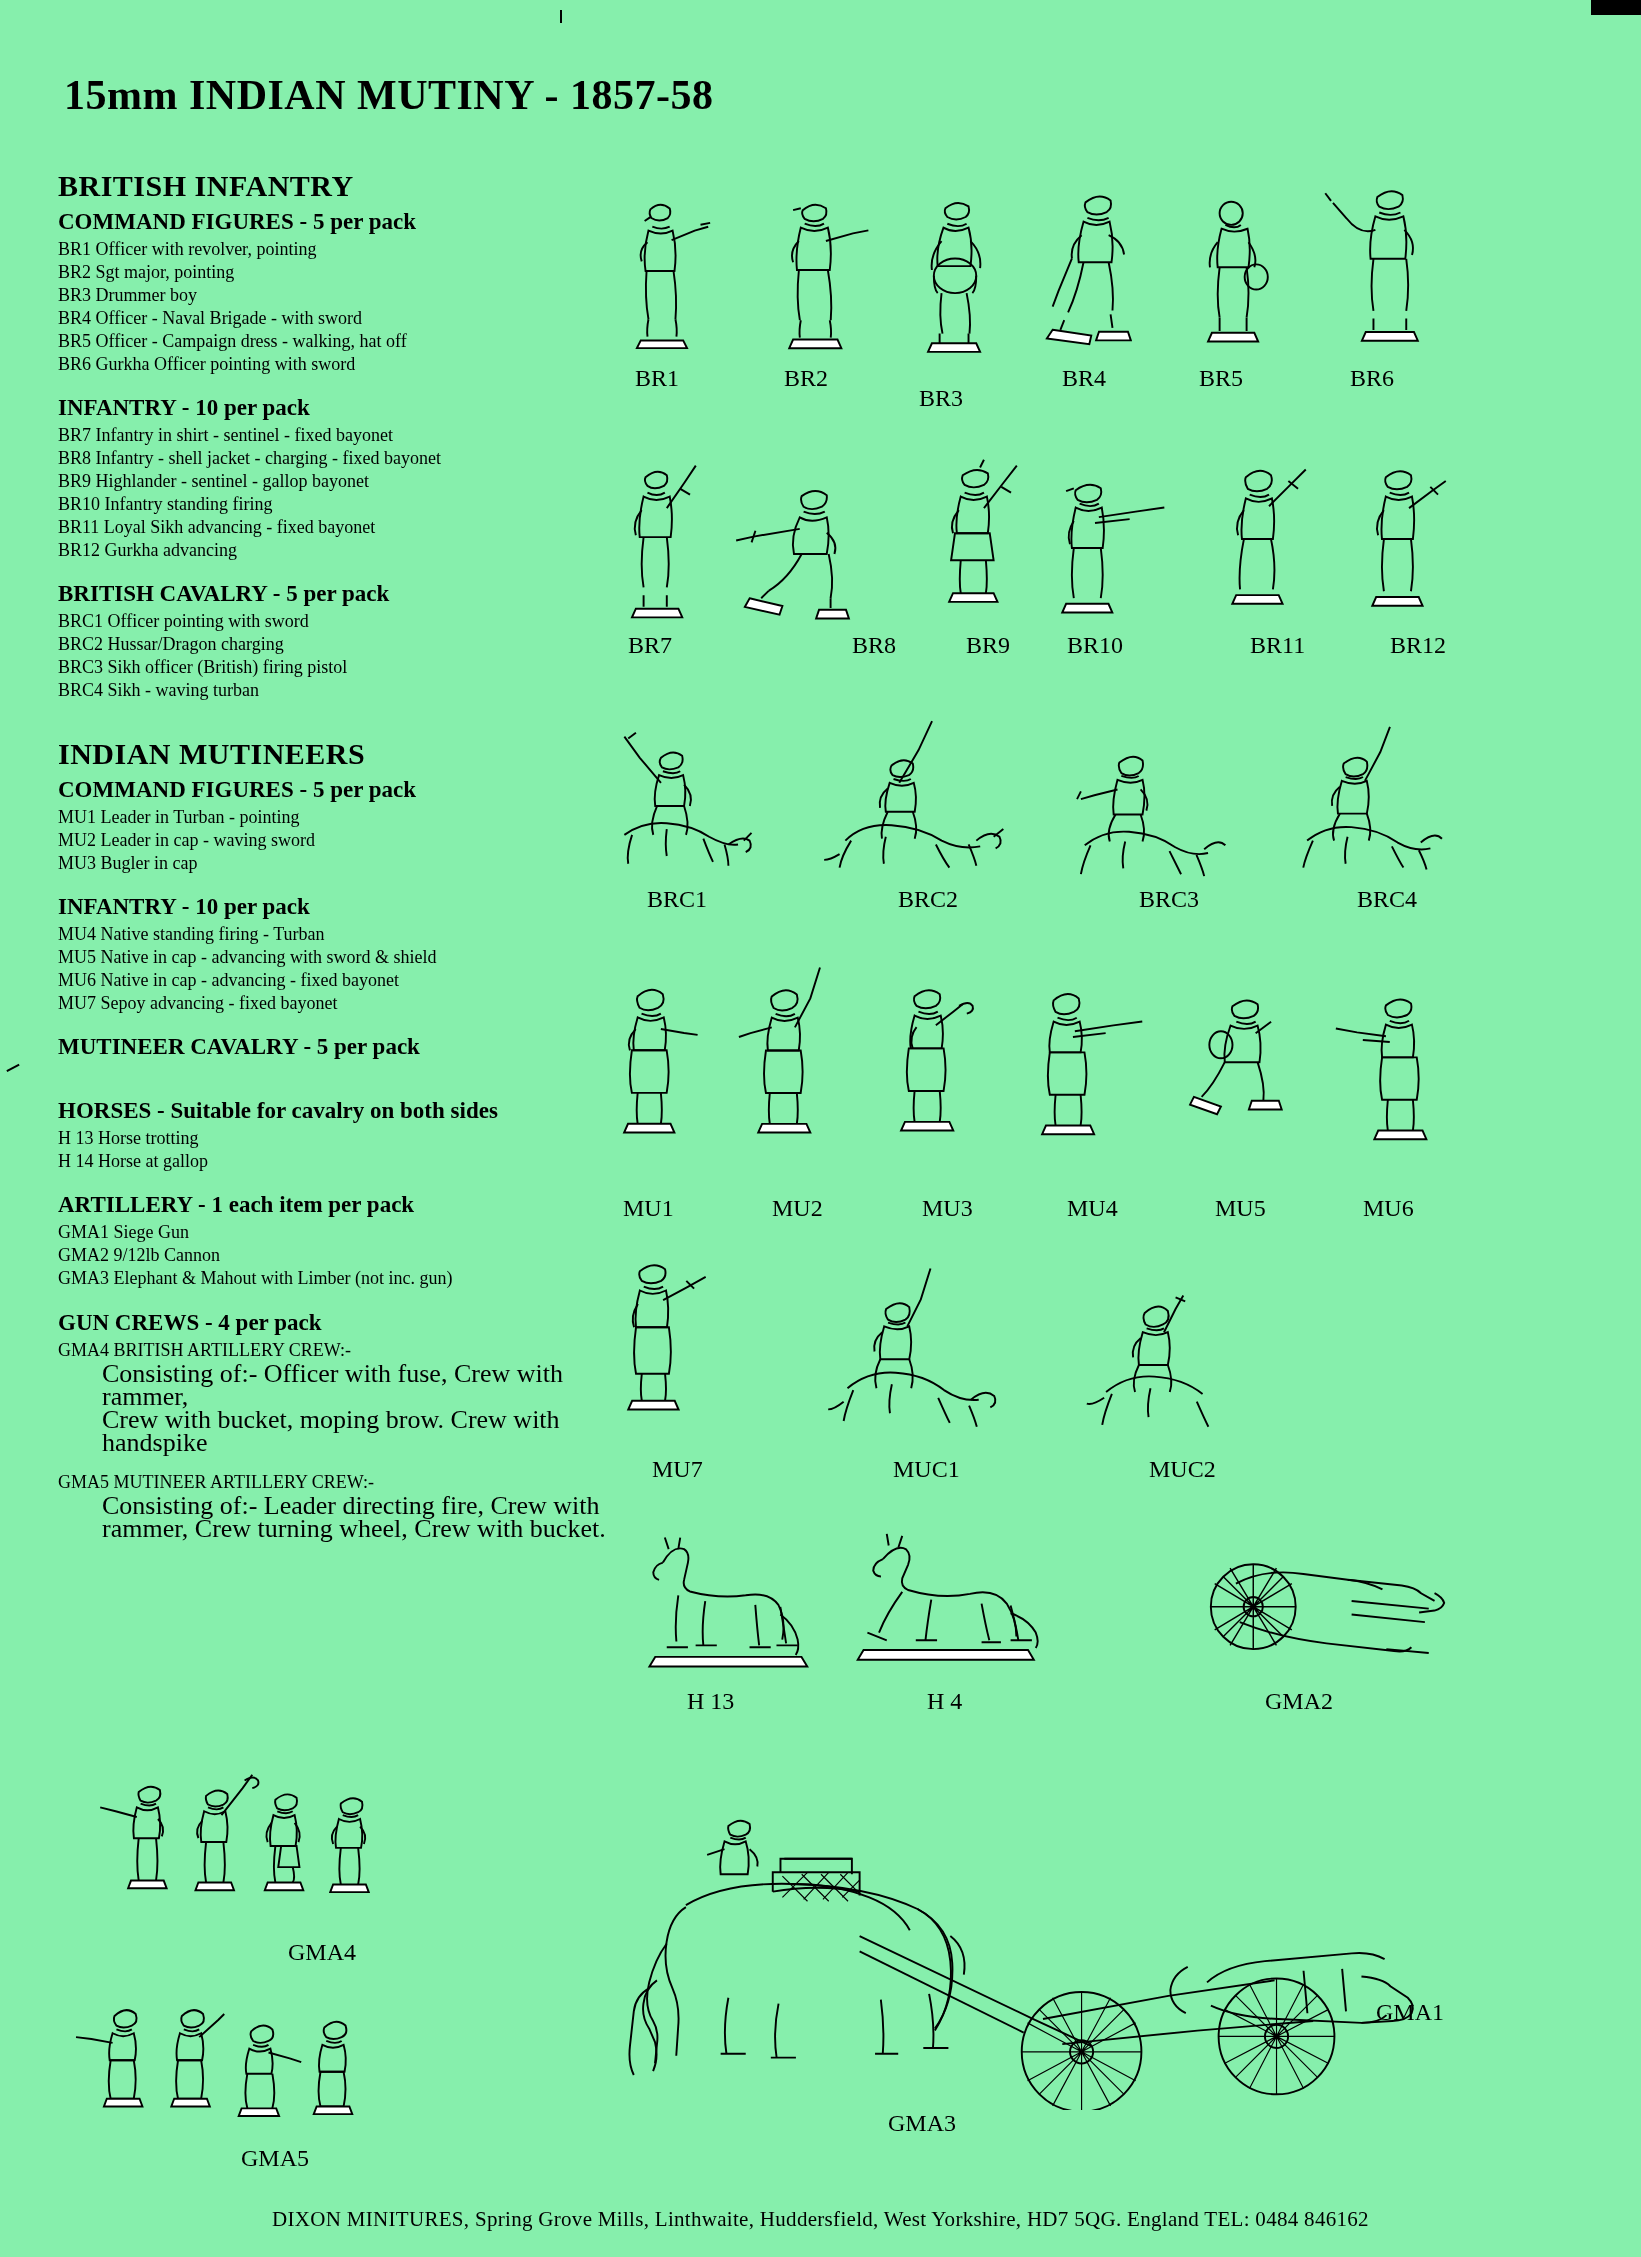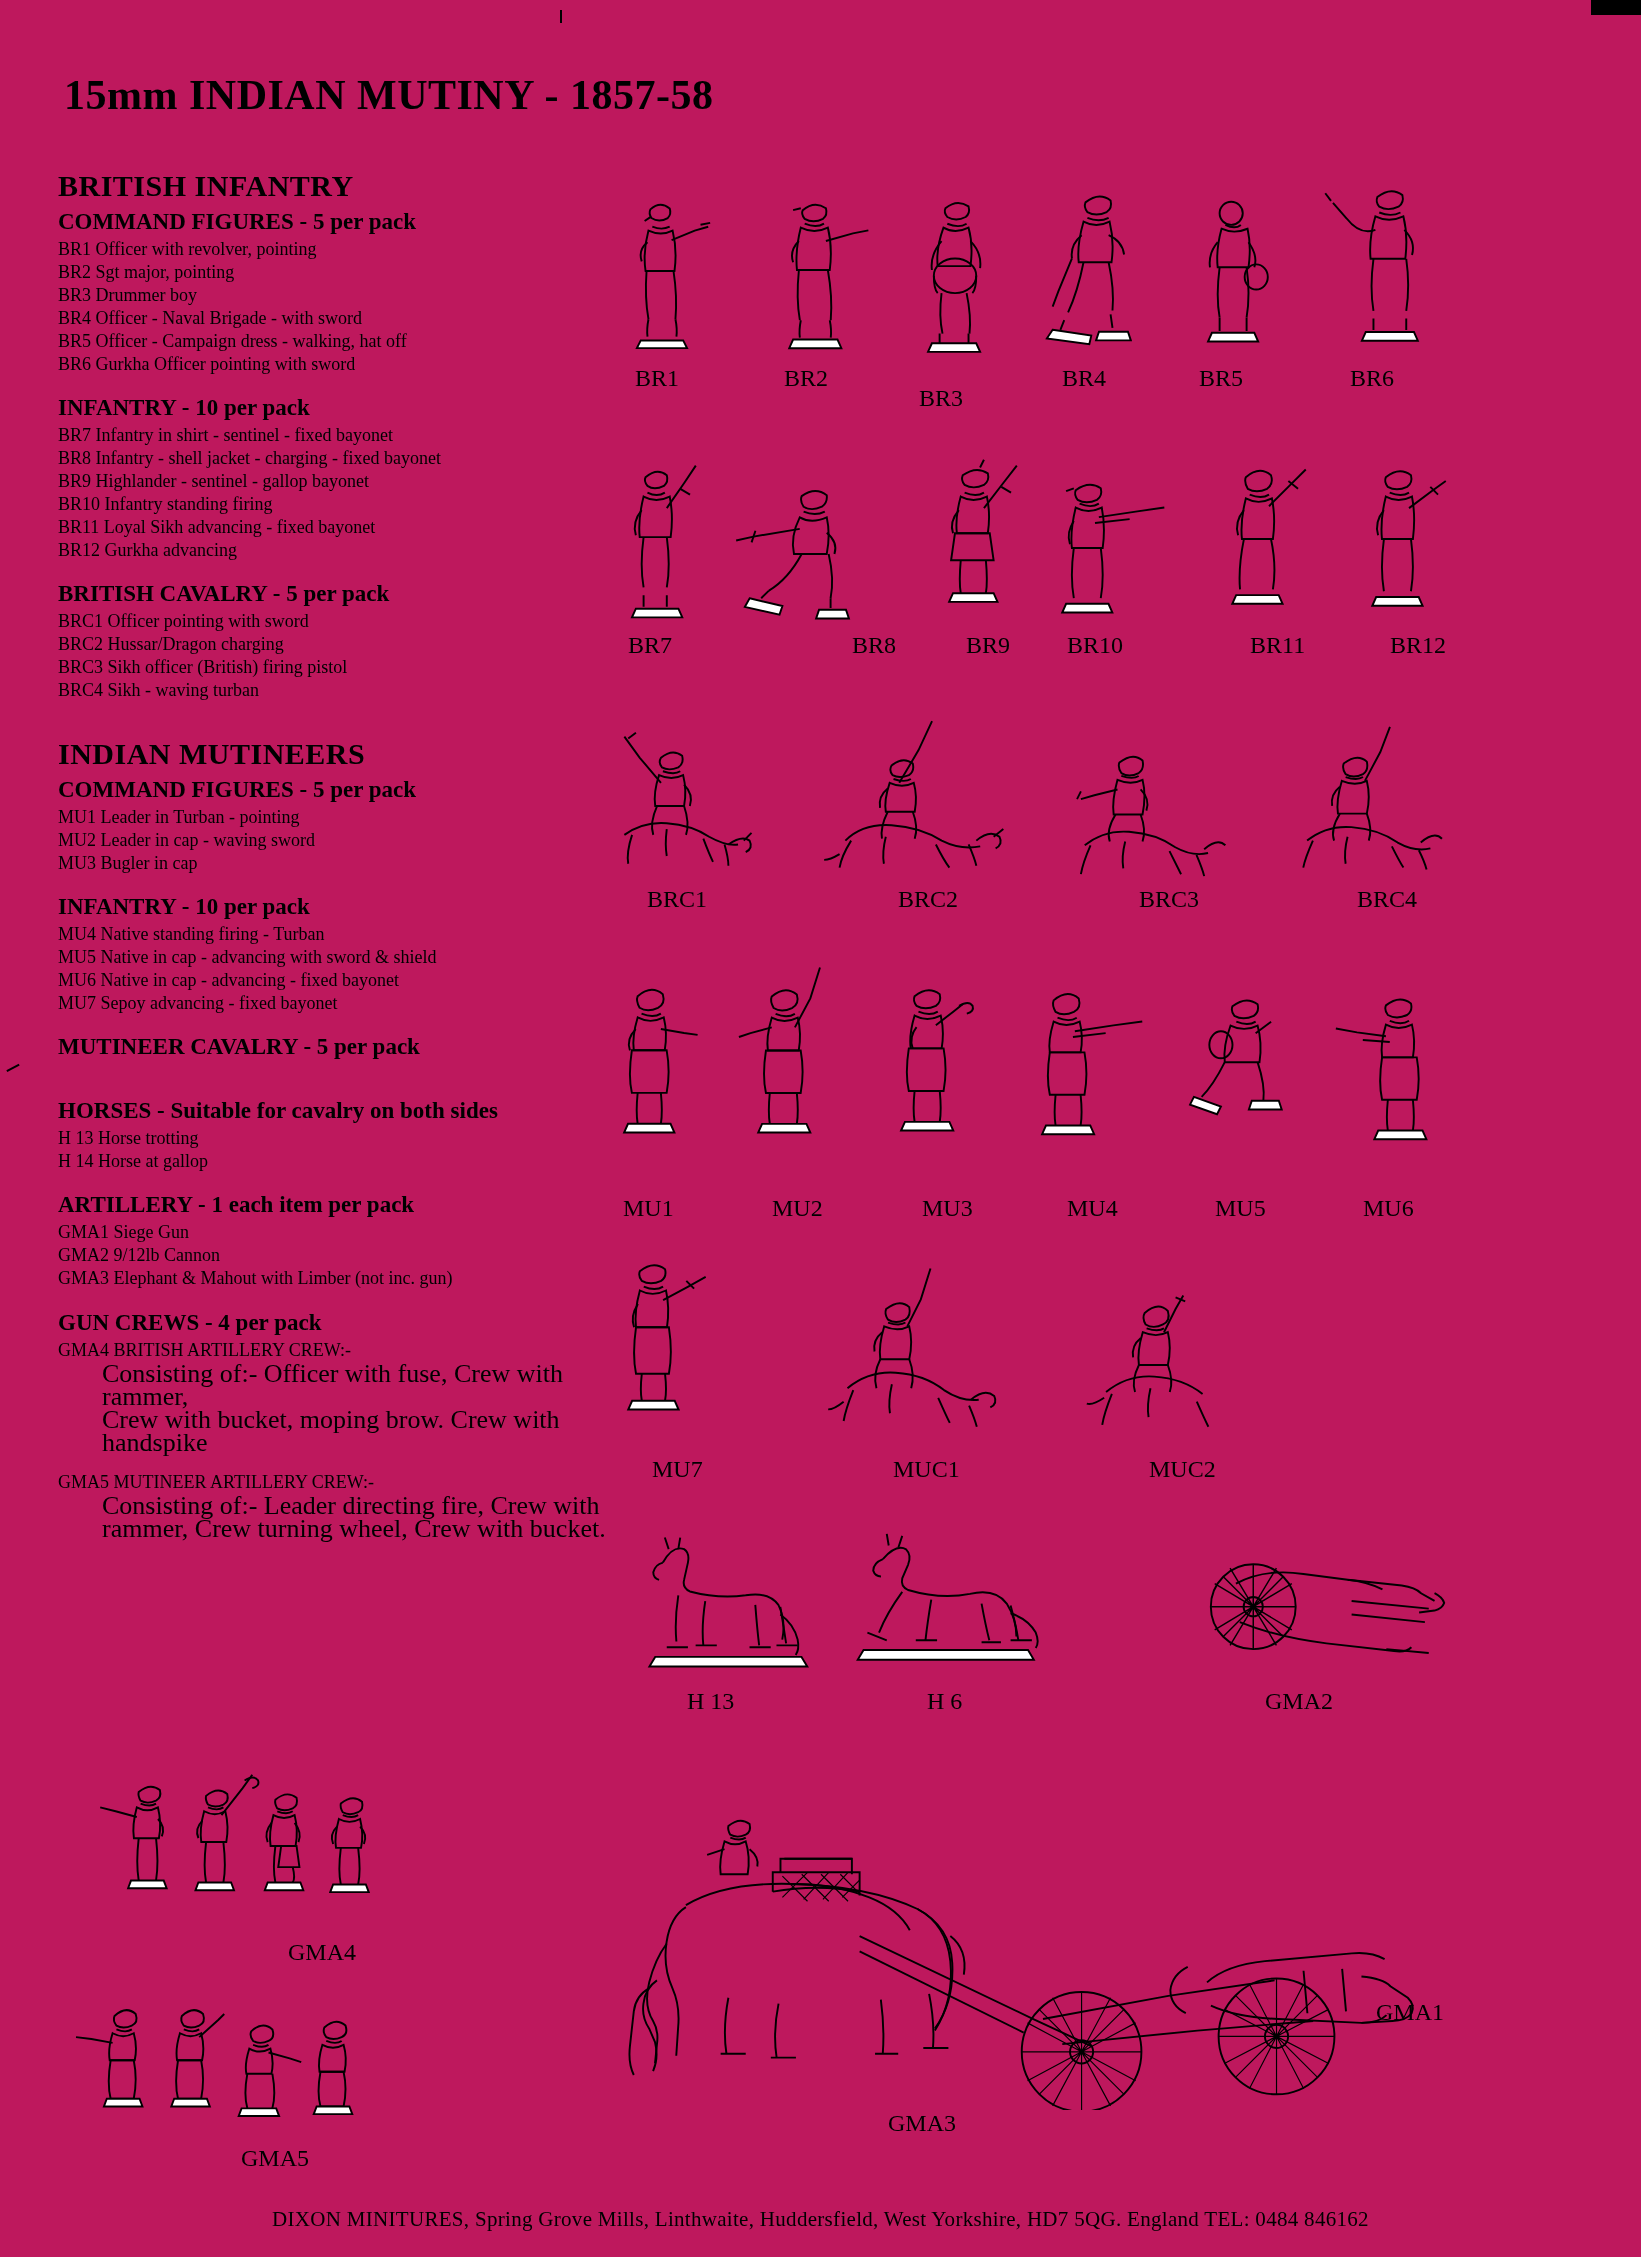--- a/index.html
+++ b/index.html
@@ -11,21 +11,21 @@
     width: 1641px;
     height: 2257px;
     position: relative;
     font-family: "Liberation Serif", serif;
     color: #000;
     overflow: hidden;
   }
   .page {
     position: absolute;
     inset: 0;
-    background: #be185d;
+    background: #86efac;
   }
   
   .corner-mark {
     position: absolute;
     top: 0;
     right: 0;
     width: 50px;
     height: 15.4px;
     background: #000;
   }
@@ -676,21 +676,21 @@
         <path d="M34 30 q14 -16 24 -10 q6 6 2 16 l-6 14 q-2 8 6 12 q34 10 64 4 q26 -6 38 10 q10 16 10 34"></path>
         <path d="M34 30 q-10 4 -10 12 q2 6 8 6"></path>
         <path d="M40 16 l-2 -12 M50 18 l4 -12"></path>
         <path d="M54 64 q-16 22 -24 42 M84 72 q-4 24 -6 42 M136 76 q4 22 8 38 M166 78 q6 22 8 36"></path>
         <path d="M166 86 q18 6 26 20 q4 10 0 16"></path>
         <path d="M18 106 l20 8 M68 114 l22 0 M136 116 l20 0 M166 114 l22 0"></path>
         <path d="M14 124 l170 0 l6 10 l-182 0z" fill="#fff"></path>
       </g>
     </svg>
   </div>
-  <div class="cap" style="left:927px; top:1688px;">H 6</div>
+  <div class="cap" style="left:927px; top:1688px;">H 4</div>
 
   <div class="fig" style="left:1197px; top:1545px;">
     <svg width="261" height="135" viewBox="0 0 270 140">
       <g fill="none" stroke="#000" stroke-width="2">
         <circle cx="58" cy="64" r="44"></circle>
         <circle cx="58" cy="64" r="10"></circle>
         <g stroke-width="1.5">
           <path d="M58 20 L58 108 M14 64 L102 64 M27 33 L89 95 M89 33 L27 95 M34 24 L82 104 M82 24 L34 104 M18 40 L98 88 M18 88 L98 40"></path>
         </g>
         <path d="M40 40 q30 -16 70 -10 l46 6 q20 2 36 10"></path>

